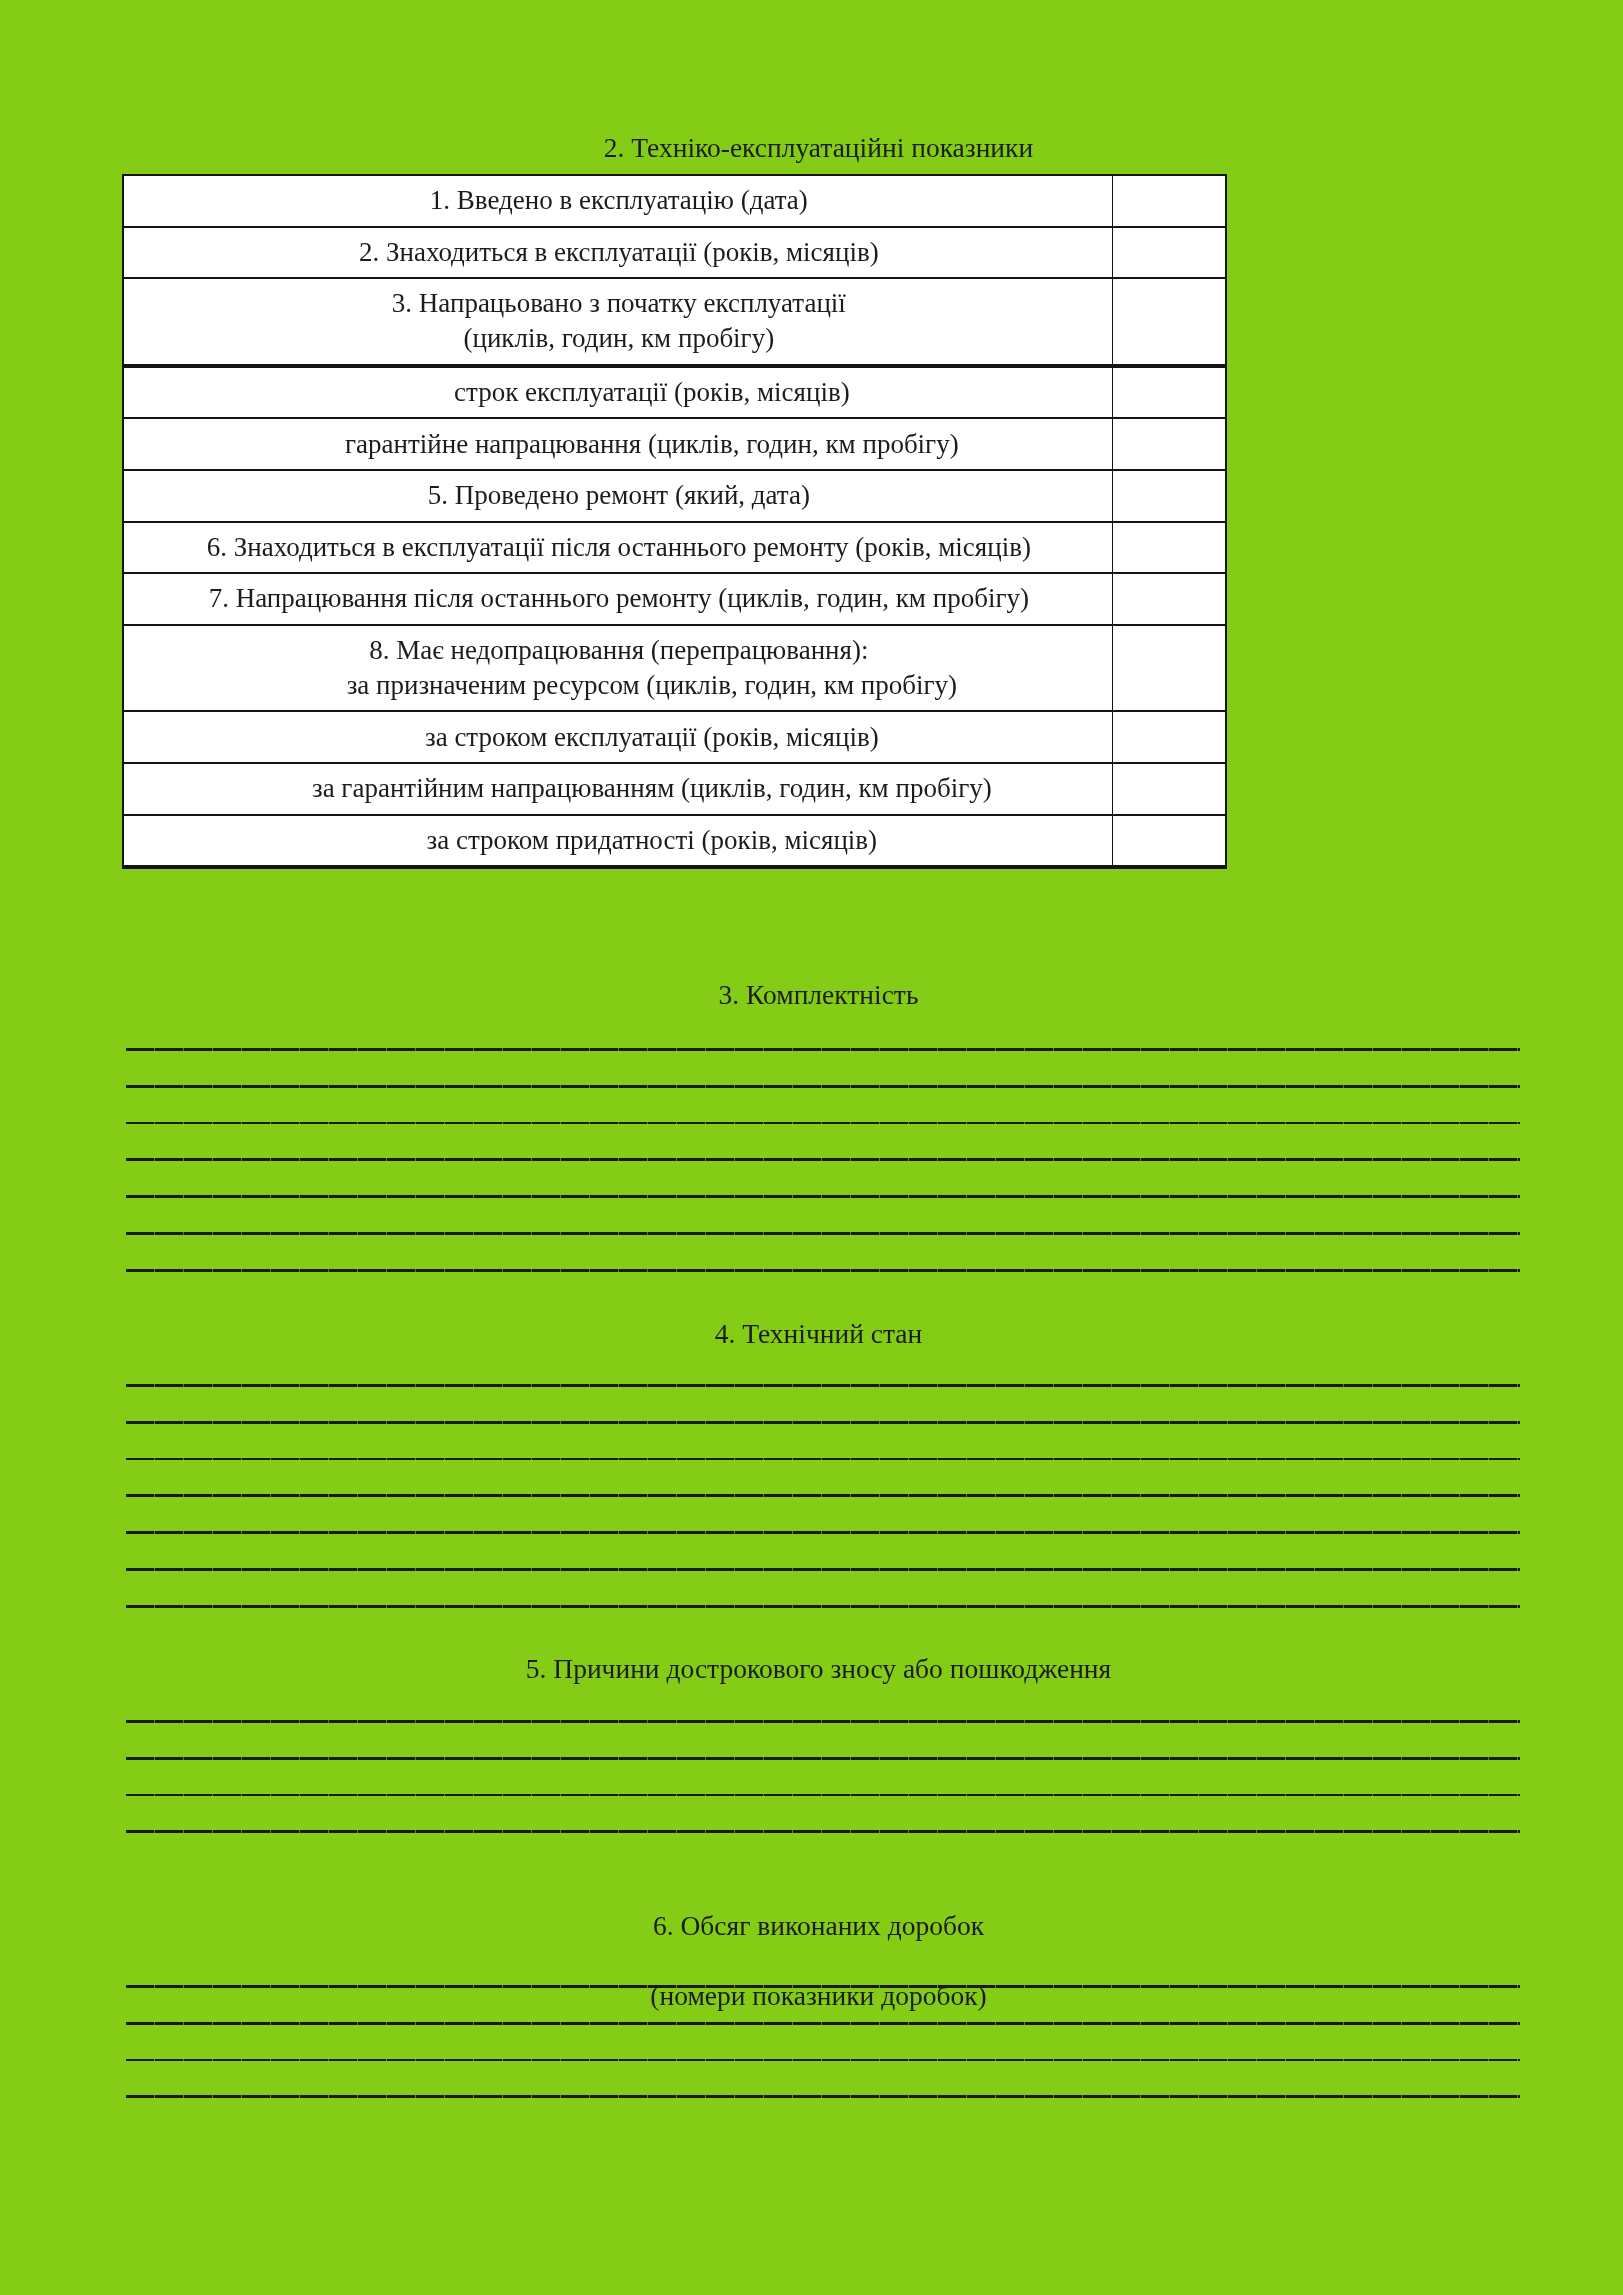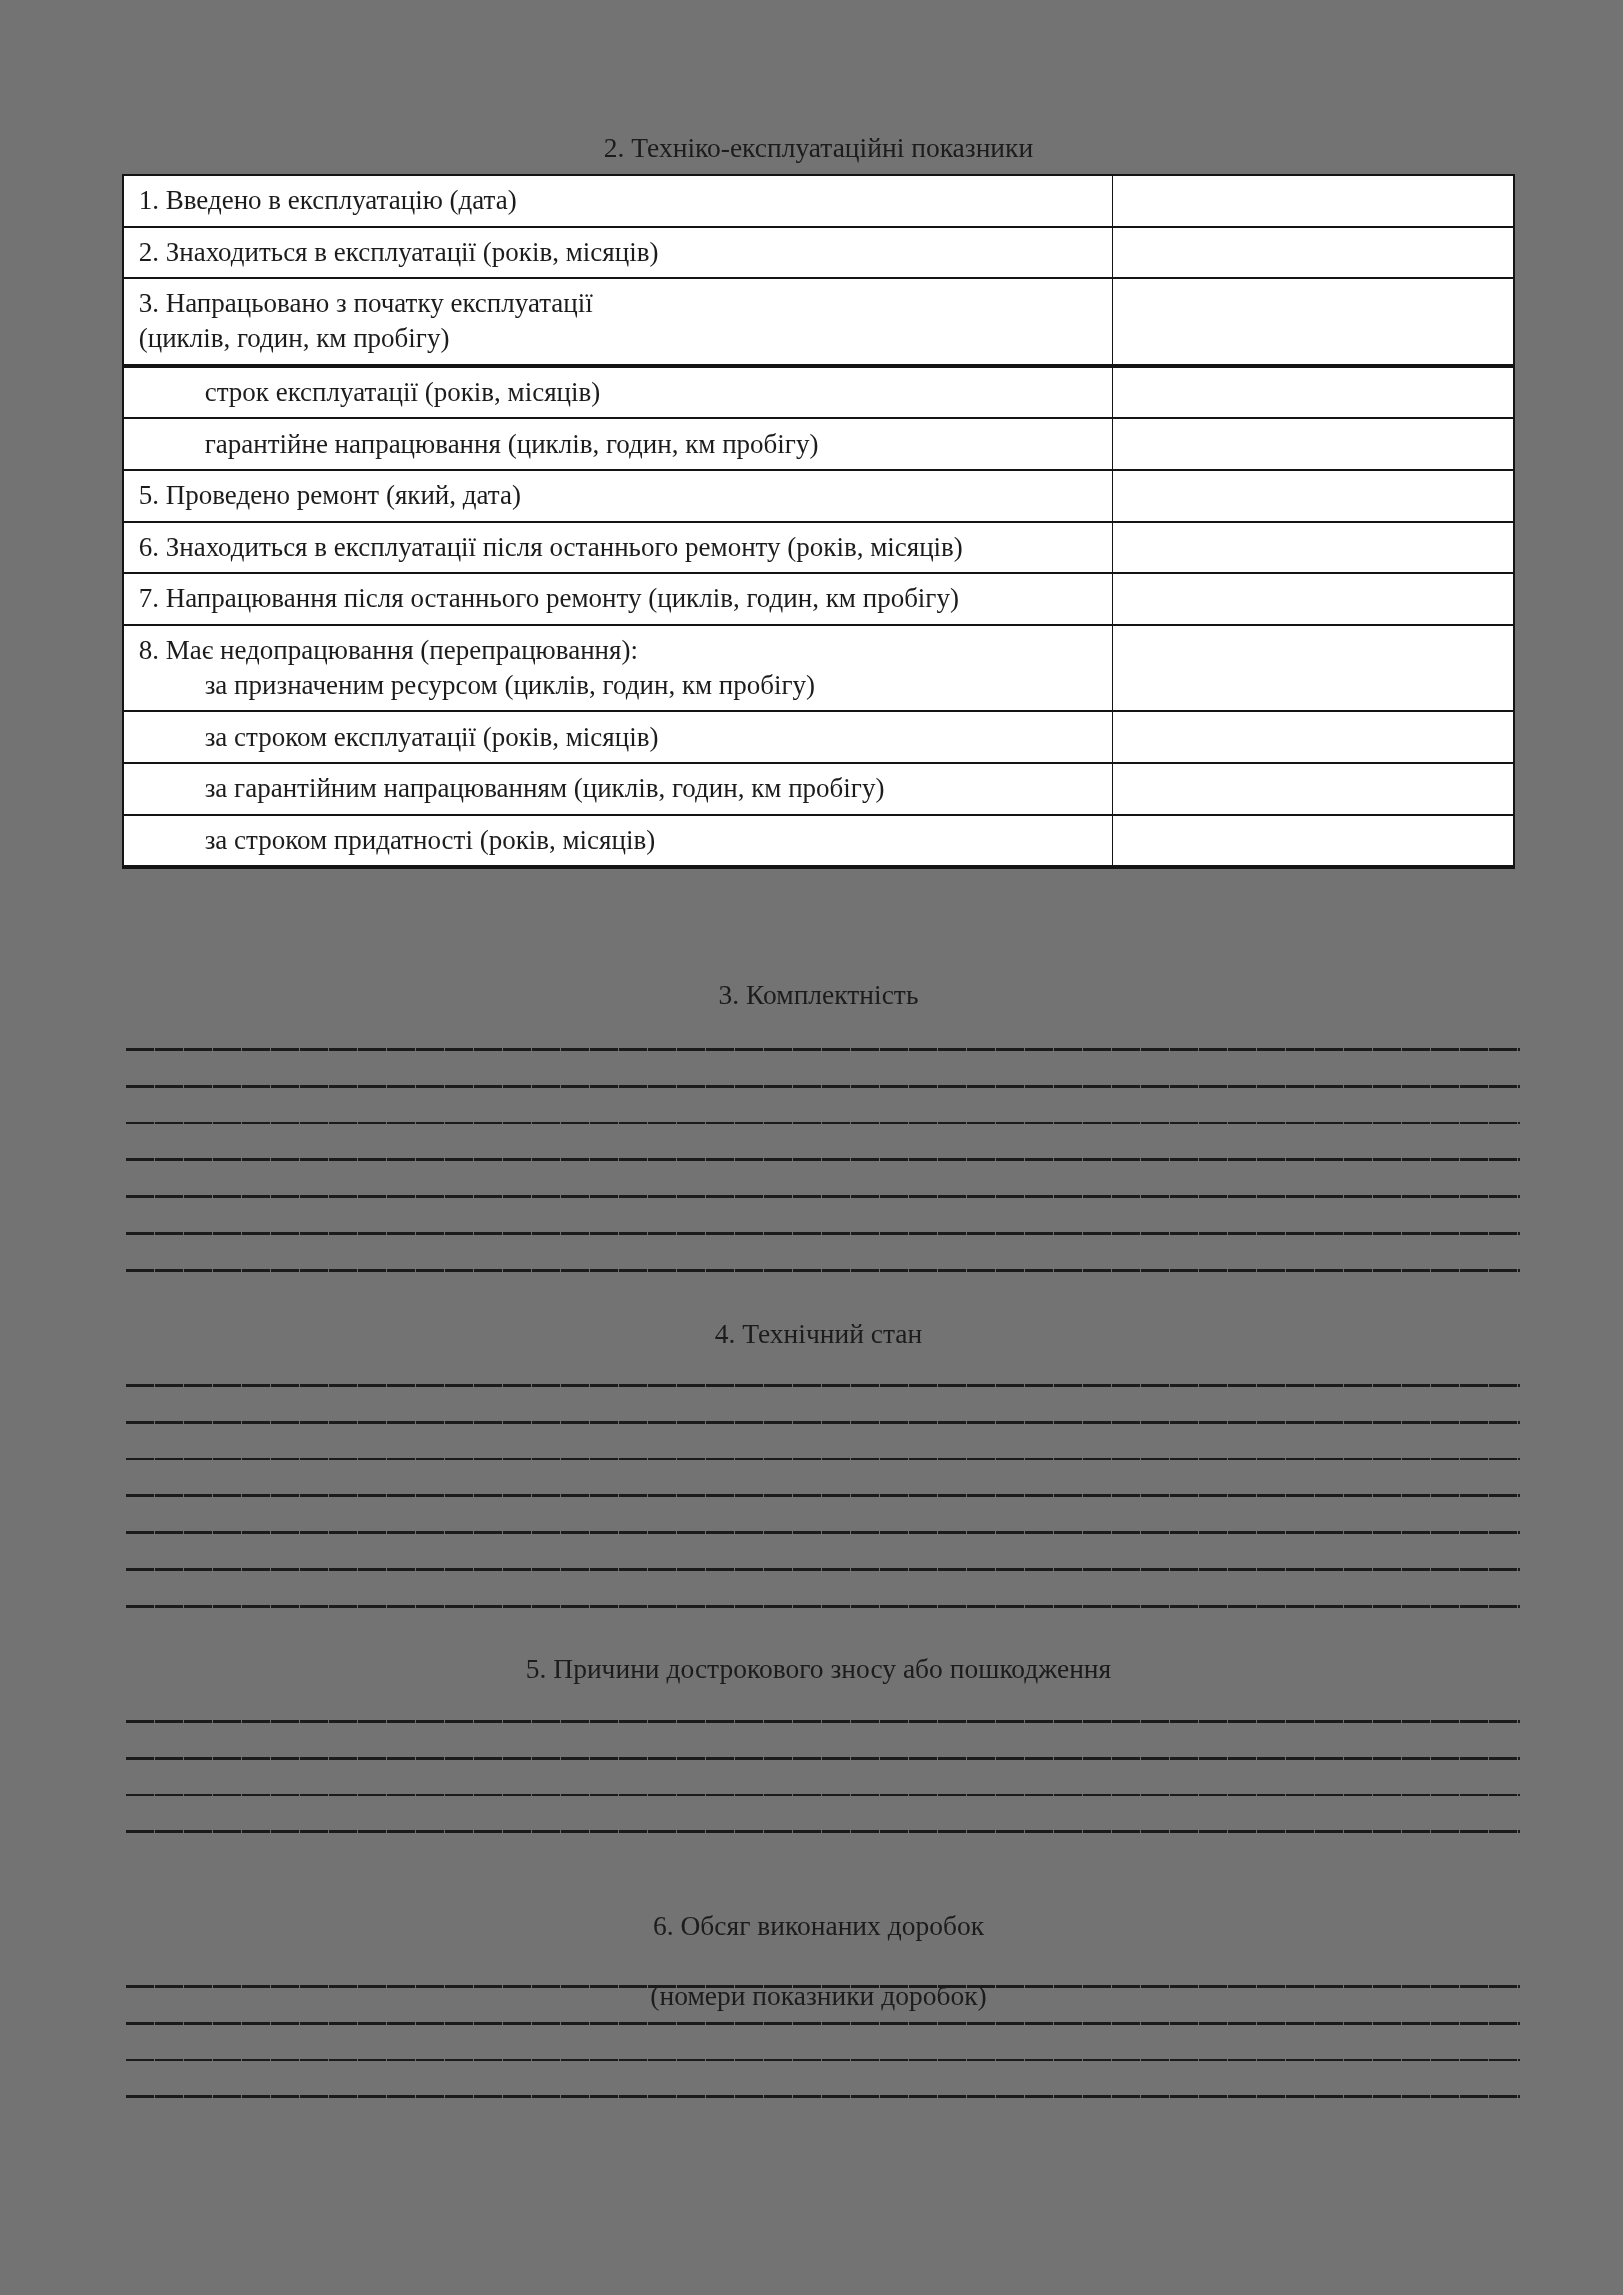--- a/index.html
+++ b/index.html
@@ -1,42 +1,43 @@
 <!DOCTYPE html>
 <html lang="uk" style="font-size:14.7px"><head>
 <meta charset="utf-8">
 <style>
   html,body{margin:0;padding:0;background:#e8e8e8;}
   .page{
     position:relative;
     width:1624px;height:2296px;
-    background:#737373;
+    background:#84cc16;
     font-family:"Liberation Serif","DejaVu Serif",serif;
     color:#1c1c1c;
     overflow:hidden;
     margin:0 auto;
   }
   *{box-sizing:border-box;}
 
   .heading{
     position:absolute;left:122px;width:1393px;
     text-align:center;font-size:27.5px;line-height:35px;
     white-space:pre-line;
   }
   .h-title{top:130px;}
   .h-s3{top:977px;}
   .h-s4{top:1316px;}
   .h-s5{top:1651px;}
   .h-s6{top:1873px;}
 
   
   .ops-table{
-    position:absolute;top:174px;left:122px;width:1393px;
+    position:absolute;top:174px;left:122px;width:1105px;
     border:2.8px solid #141414;border-bottom-width:4.6px;
     background:#fff;
+    text-align:center;
   }
   .t-row{display:flex;align-items:stretch;}
   .t-row + .t-row{border-top:2.8px solid #141414;}
   .t-label{
     flex:0 0 989px;max-width:989px;
     border-right:1.8px solid #141414;
     padding:7.3px 13px 7.3px 14.7px;
   }
   .t-value{flex:1 1 auto;}
   .cell-line{font-size:27px;line-height:35px;}

